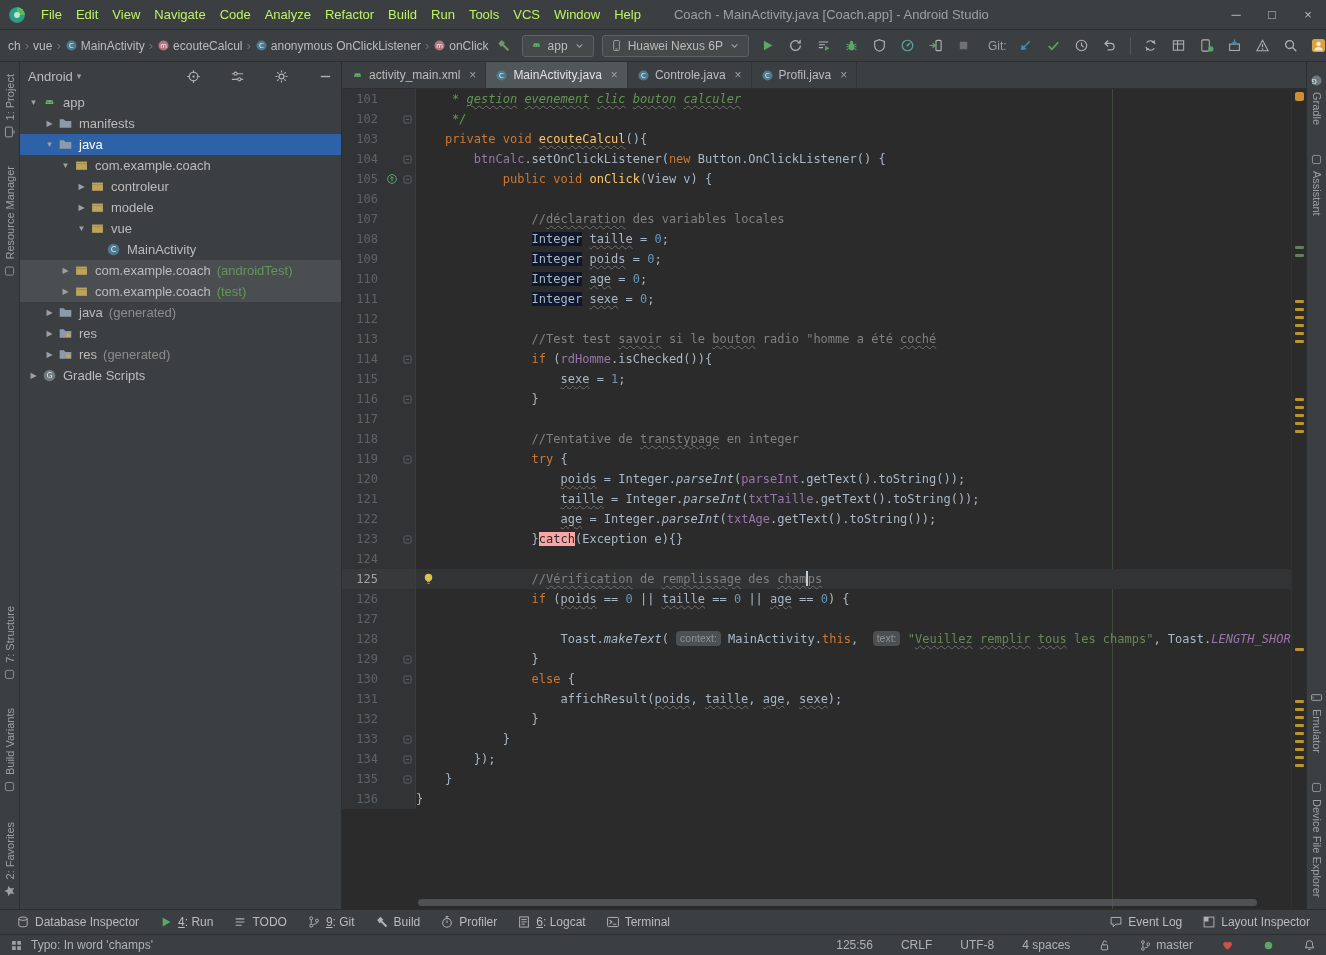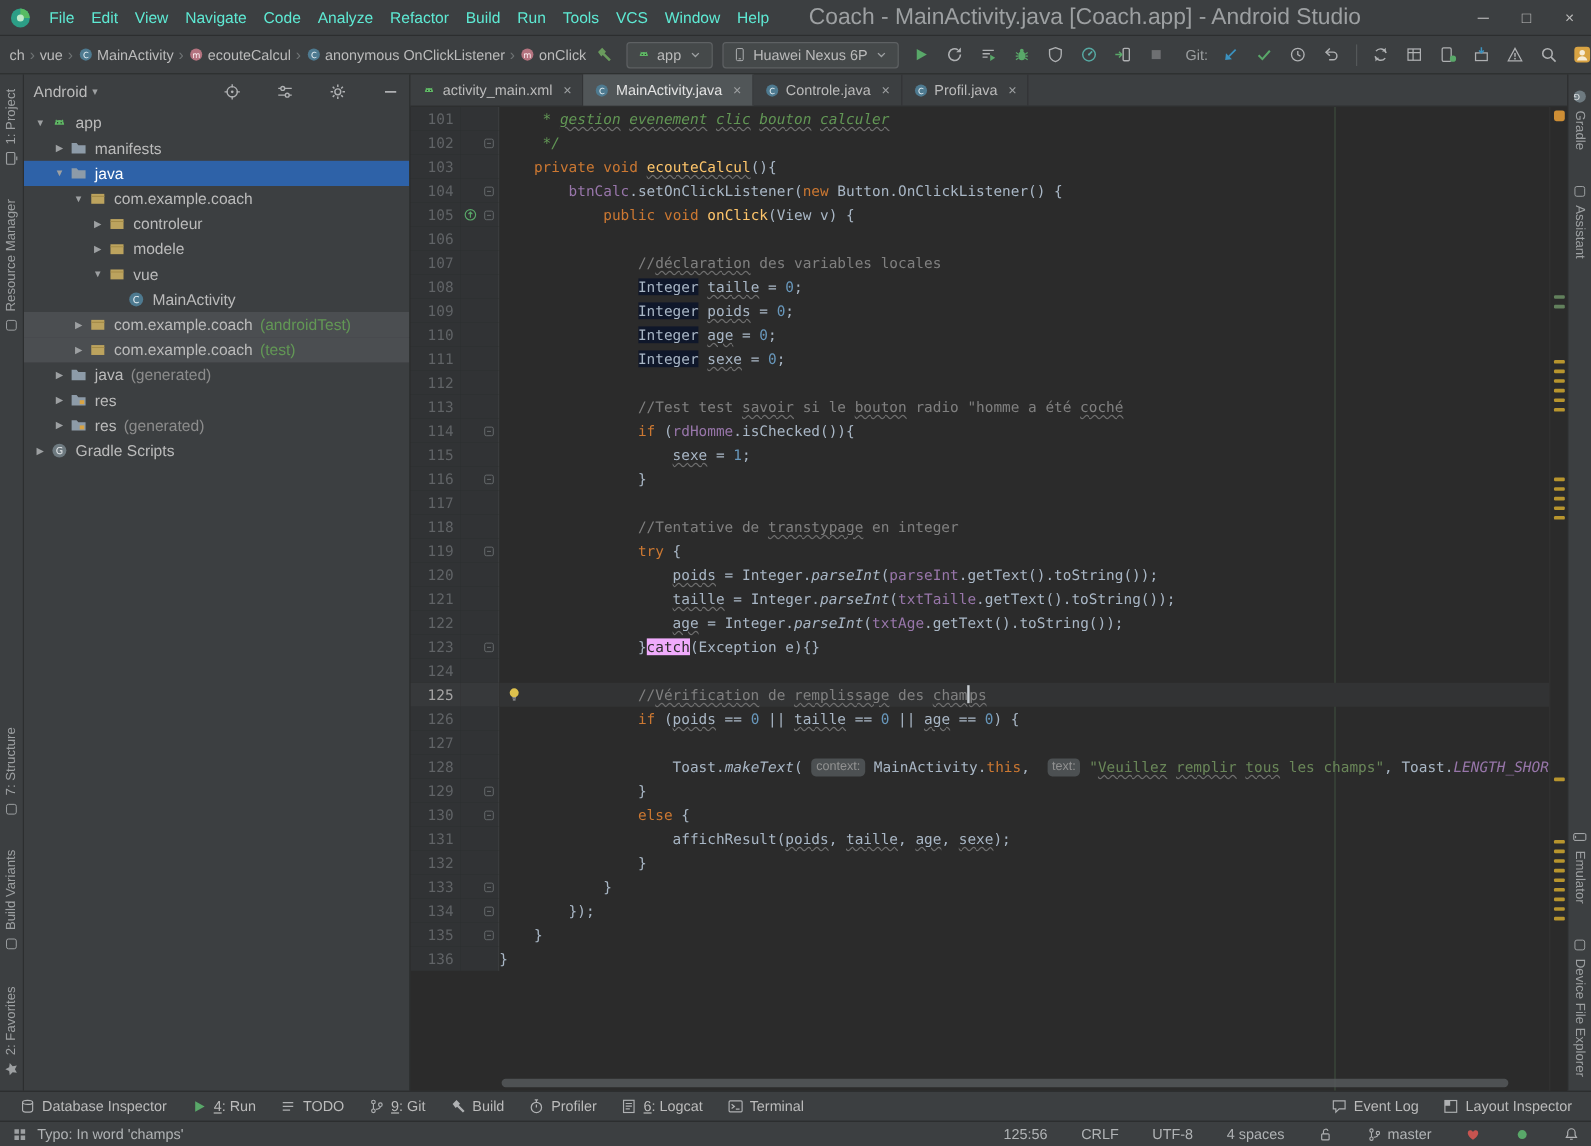--- a/index.html
+++ b/index.html
@@ -6,22 +6,22 @@
   html,body{width:1326px;height:955px;overflow:hidden;background:#2b2b2b;
     font-family:"Liberation Sans",sans-serif;color:#bbbbbb;font-size:13px}
   .window{width:1326px;height:955px;display:flex;flex-direction:column}
   .ic{display:inline-flex;width:16px;height:16px;align-items:center;justify-content:center;flex-shrink:0}
   .ic svg{width:100%;height:100%}
   button{background:none;border:none;cursor:default}
 
   
   .titlebar{height:30px;background:#3c3f41;border-bottom:1px solid #2c2e2f;display:flex;align-items:center;flex-shrink:0}
   .logo{width:18px;height:18px;margin:0 8px 0 8px}
-  .menu-item{padding:0 7px;color:#5eead4;font-size:13px;line-height:30px}
-  .title-text{margin-left:26px;color:#9da0a2;font-size:19px;white-space:nowrap}
+  .menu-item{padding:0 7px;color:#bef264;font-size:13px;line-height:30px}
+  .title-text{margin-left:26px;color:#9da0a2;font-size:13px;white-space:nowrap}
   .win-controls{margin-left:auto;display:flex}
   .win-btn{width:36px;height:30px;display:flex;align-items:center;justify-content:center;color:#bbb;font-size:13px}
 
   
   .toolbar{height:32px;background:#3c3f41;border-bottom:1px solid #2c2e2f;display:flex;align-items:center;padding:0 6px;white-space:nowrap;overflow:hidden;flex-shrink:0}
   .crumbs{display:flex;align-items:center;font-size:12px;color:#bbb}
   .crumb{display:flex;gap:3px;padding:0 2px}
   .crumb .ic{width:13px;height:13px}
   .crumb-sep{color:#6f7374;margin:0 2px;font-size:13px}
   .actions{margin-left:auto;display:flex;align-items:center;gap:2px}
@@ -87,21 +87,21 @@
   .tk-k{color:#cc7832}
   .tk-c{color:#808080}
   .tk-doc{color:#629755;font-style:italic}
   .tk-s{color:#6a8759}
   .tk-n{color:#6897bb}
   .tk-f{color:#9876aa}
   .tk-m{color:#ffc66b}
   .tk-it{font-style:italic}
   .tk-u{text-decoration-line:underline;text-decoration-style:wavy;text-decoration-color:#6f6f6f;text-decoration-thickness:1px;text-underline-offset:2px}
   .tk-hlw{background:#0f172a}
-  .tk-hlc{background:#f0abfc;color:#2b2b2b}
+  .tk-hlc{background:#fca5a5;color:#2b2b2b}
   .tk-hint{display:inline-block;background:#4c5052;color:#919191;border-radius:4px;padding:0 4px;font-size:10.5px;font-family:"Liberation Sans",sans-serif;line-height:15px;transform:translateY(-1px)}
   .stripe-col{width:15px;background:#2b2b2b;border-left:1px solid #323232;position:relative;flex-shrink:0}
   .mark{position:absolute;left:3px;width:9px;height:3px;border-radius:1px}
   .indicator{position:absolute;left:3px;top:3px;width:9px;height:9px;border-radius:2px;background:#ce8e35}
 
   
   .toolwin{height:25px;background:#3c3f41;border-top:1px solid #2c2e2f;display:flex;align-items:center;font-size:12px;color:#bbb;padding:0 8px;flex-shrink:0}
   .tw-grp{display:flex;align-items:center;gap:4px}
   .tw-item{display:flex;align-items:center;gap:5px;padding:2px 8px;border-radius:3px}
   .tw-item .ic{width:14px;height:14px}

